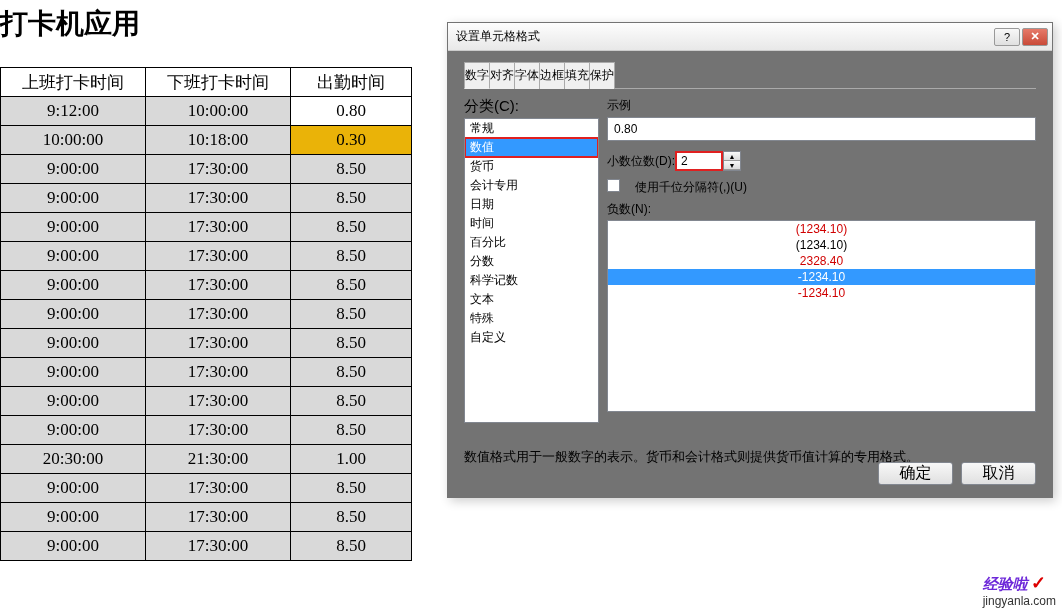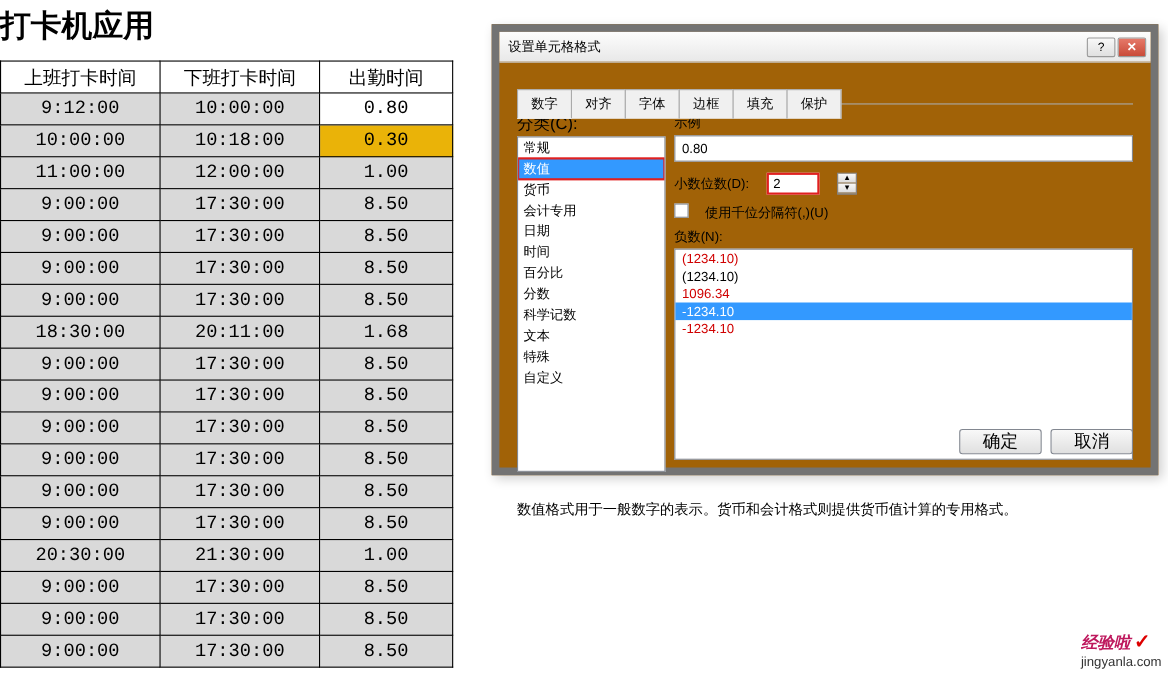--- a/index.html
+++ b/index.html
@@ -17,56 +17,56 @@
       font-weight: bold;
       padding: 5px 0 12px 0;
     }
     .spreadsheet-area {
       position: absolute;
       left: 0;
       top: 0;
     }
     .data-table {
       border-collapse: collapse;
-      margin-top: 0;
+      margin-top: 12px;
       padding-left: 13px;
     }
     .data-table th, .data-table td {
       border: 1px solid #000;
       text-align: center;
       font-size: 17px;
       height: 29px;
     }
     .data-table th {
       background: #fff;
       font-weight: normal;
       width: 145px;
       font-family: SimSun, serif;
     }
     .data-table td {
       width: 145px;
       background: #d9d9d9;
-      font-family: Liberation Mono, monospace;
+      font-family: Liberation Serif, serif;
     }
     .data-table th:last-child,
     .data-table td:last-child {
       width: 121px;
     }
     .data-table tr:first-child + tr td:nth-child(3) {
       background: #eab308;
     }
     
     .dialog {
       position: absolute;
       left: 447px;
       top: 22px;
       width: 606px;
-      height: 410px;
-      background: #a16207;
-      border: 7px solid #737373;
+      height: 476px;
+      background: #737373;
+      border: 1px solid #737373;
       box-shadow: 3px 3px 10px rgba(0,0,0,0.2);
     }
     .titlebar {
       background: linear-gradient(#fdfdfd, #e8e8e8);
       height: 28px;
       display: flex;
       align-items: center;
       padding: 0 4px 0 8px;
       border-bottom: 1px solid #ccc;
     }
@@ -90,28 +90,28 @@
     }
     .dialog-body {
       padding: 10px 16px;
     }
     .tabs {
       display: flex;
       border-bottom: 1px solid #aaa;
       margin-bottom: 8px;
     }
     .tab {
-      padding: 4px 12px;
+      padding: 4px 0;
       border: 1px solid #aaa;
       border-bottom: none;
       background: #f0f0f0;
       margin-right: -1px;
       font-size: 12px;
       position: relative;
-      top: 14px;
+      top: 1px;
     }
     .tab.active {
       background: #f0f0f0;
       border-bottom: 1px solid #f0f0f0;
       z-index: 1;
     }
     .content-row {
       display: flex;
       gap: 8px;
     }
@@ -141,21 +141,21 @@
       border: 1px solid #828790;
       background: #fff;
       padding: 4px 6px;
       margin: 3px 0 10px 0;
       font-size: 12px;
       height: 24px;
     }
     .decimal-row {
       display: flex;
       align-items: center;
-      gap: 16px;
+      gap: 0;
       margin-bottom: 8px;
       font-size: 12px;
     }
     .spinner-input {
       border: 2px solid #e02020;
       width: 48px;
       height: 20px;
       padding: 1px 4px;
       font-size: 12px;
     }
@@ -182,21 +182,21 @@
     }
     .cb {
       width: 13px; height: 13px; border: 1px solid #828790; background: #fff;
     }
     .neg-label { font-size: 12px; margin-bottom: 2px; }
     .neg-list {
       border: 1px solid #828790;
       background: #fff;
       height: 192px;
     }
-    .neg-item { padding: 1px 6px; font-size: 12px; }
+    .neg-item { padding: 1px 6px; font-size: 12px; text-align: center; }
     .neg-red { color: #d00000; }
     .neg-item.selected {
       background: #3399ff;
       color: #fff;
     }
     .desc-text {
       font-size: 13px;
       margin-top: 25px;
     }
     .dialog-buttons {
@@ -220,21 +220,21 @@
       top: 132px;
       pointer-events: none;
     }
     .watermark {
       position: absolute;
       right: 6px;
       bottom: 6px;
       font-size: 12px;
       color: #333;
     }
-    .watermark b { color: #be185d; font-size: 15px; font-style: italic;}
+    .watermark b { color: #6d28d9; font-size: 15px; font-style: italic;}
     .watermark .chk { color: #d00; font-size: 18px; font-weight: bold;}
   </style>
 </head>
 <body>
 
 <div class="spreadsheet-area">
   <div class="title">打卡机应用</div>
   <table class="data-table">
     <thead>
       <tr>
@@ -248,48 +248,38 @@
           <td>9:12:00</td>
           <td>10:00:00</td>
           <td style="background: rgb(255, 255, 255);">0.80</td>
         </tr>
         <tr>
           <td>10:00:00</td>
           <td>10:18:00</td>
           <td>0.30</td>
         </tr>
         <tr>
-          <td>11:00:00</td>
-          <td>12:00:00</td>
-          <td>1.00</td>
-        </tr>
-        <tr>
-          <td>9:00:00</td>
-          <td>17:30:00</td>
-          <td>8.50</td>
-        </tr>
-        <tr>
-          <td>9:00:00</td>
-          <td>17:30:00</td>
-          <td>8.50</td>
-        </tr>
-        <tr>
-          <td>9:00:00</td>
-          <td>17:30:00</td>
-          <td>8.50</td>
-        </tr>
-        <tr>
-          <td>9:00:00</td>
-          <td>17:30:00</td>
-          <td>8.50</td>
-        </tr>
-        <tr>
-          <td>18:30:00</td>
-          <td>20:11:00</td>
-          <td>1.68</td>
+          <td>9:00:00</td>
+          <td>17:30:00</td>
+          <td>8.50</td>
+        </tr>
+        <tr>
+          <td>9:00:00</td>
+          <td>17:30:00</td>
+          <td>8.50</td>
+        </tr>
+        <tr>
+          <td>9:00:00</td>
+          <td>17:30:00</td>
+          <td>8.50</td>
+        </tr>
+        <tr>
+          <td>9:00:00</td>
+          <td>17:30:00</td>
+          <td>8.50</td>
         </tr>
         <tr>
           <td>9:00:00</td>
           <td>17:30:00</td>
           <td>8.50</td>
         </tr>
         <tr>
           <td>9:00:00</td>
           <td>17:30:00</td>
           <td>8.50</td>
@@ -392,21 +382,21 @@
           </div>
         </div>
         <div class="checkbox-row">
           <span class="cb"></span>
           <span>使用千位分隔符(,)(U)</span>
         </div>
         <div class="neg-label">负数(N):</div>
         <div class="neg-list" id="neglist">
             <div class="neg-item neg-red">(1234.10)</div>
             <div class="neg-item">(1234.10)</div>
-            <div class="neg-item neg-red">1096.34</div>
+            <div class="neg-item neg-red">2328.40</div>
             <div class="neg-item selected">-1234.10</div>
             <div class="neg-item neg-red">-1234.10</div>
           </div>
       </div>
     </div>
     <div class="desc-text">数值格式用于一般数字的表示。货币和会计格式则提供货币值计算的专用格式。</div>
   </div>
   <div class="dialog-buttons">
     <button class="dlg-btn">确定</button>
     <button class="dlg-btn">取消</button>

